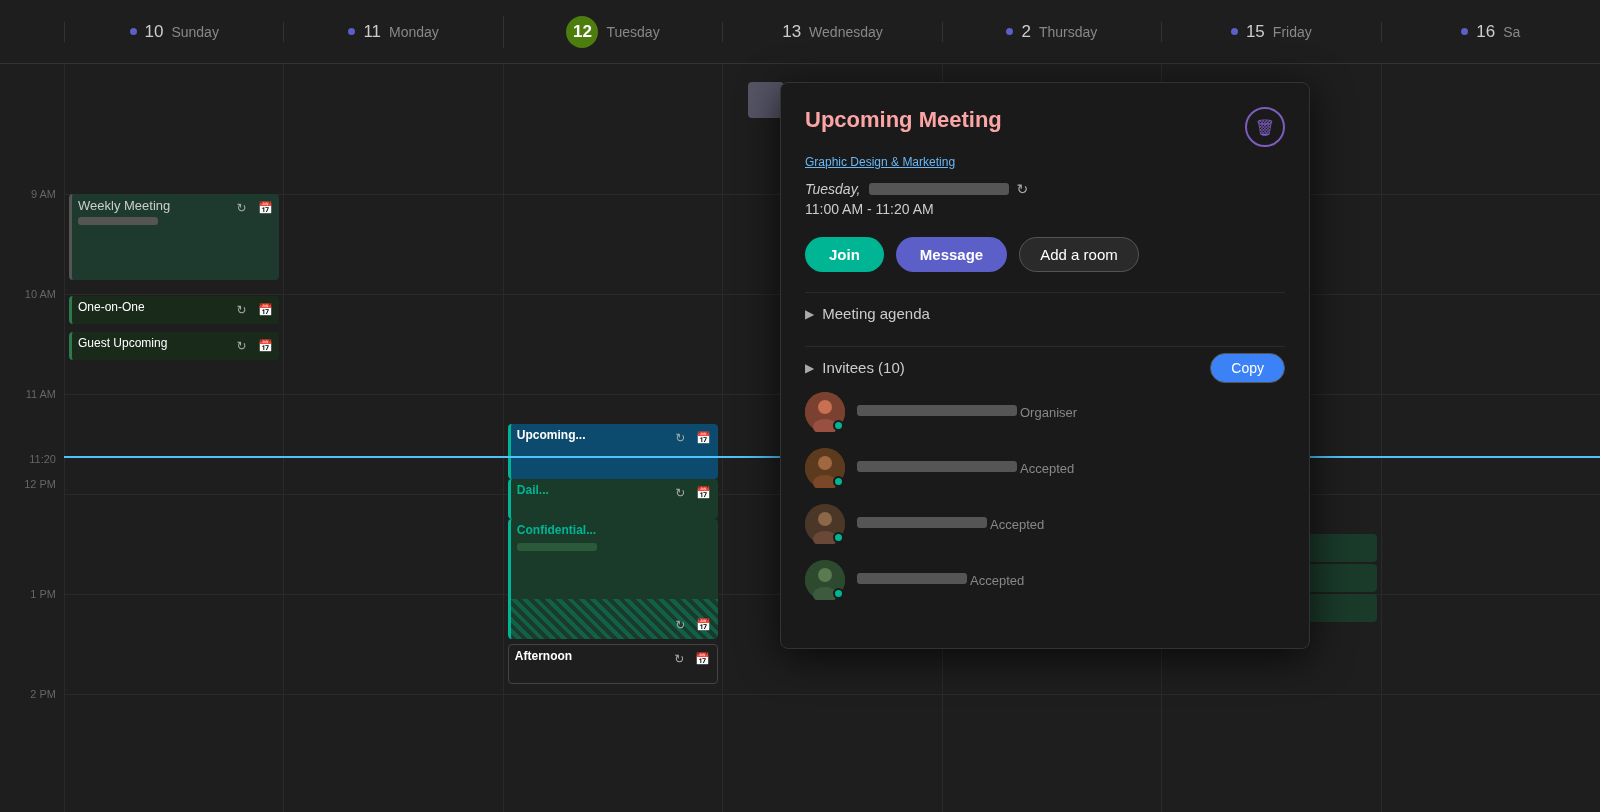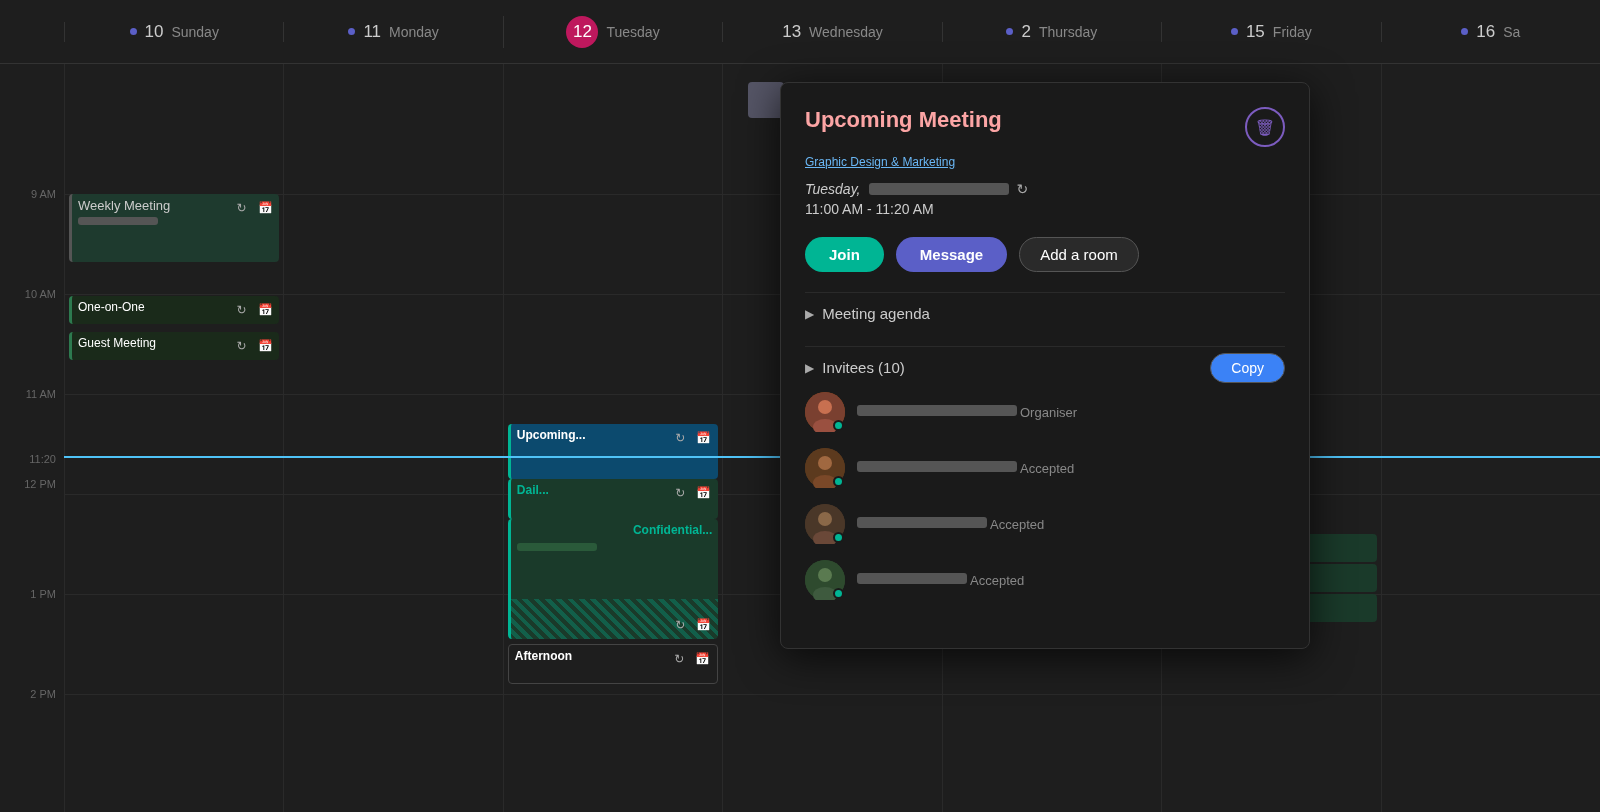--- a/index.html
+++ b/index.html
@@ -39,29 +39,29 @@
       display: flex;
       align-items: center;
       justify-content: center;
       gap: 8px;
       font-size: 15px;
       color: #aaa;
       border-left: 1px solid #333;
     }
 
     .day-col-header.today .day-num {
-      background: #be185d;
+      background: #4d7c0f;
       color: #fff;
       border-radius: 50%;
       width: 32px;
       height: 32px;
       display: flex;
       align-items: center;
       justify-content: center;
-      font-weight: 400;
+      font-weight: 700;
     }
 
     .day-col-header .dot {
       width: 7px;
       height: 7px;
       border-radius: 50%;
       background: #5b5fc7;
       display: inline-block;
     }
 
@@ -151,21 +151,21 @@
       justify-content: center;
       color: #aaa;
       font-size: 12px;
     }
 
     
     .ev-weekly {
       background: #1e3a2e;
       border-left: 3px solid #555;
       top: 130px;
-      height: 68px;
+      height: 86px;
     }
 
     .ev-weekly .event-title { color: #ccc; font-size: 13px; }
     .ev-weekly .event-sub { width: 80px; height: 8px; background: #555; border-radius: 3px; margin-top: 4px; }
 
     .ev-one-on-one {
       background: #1a2a1a;
       border-left: 3px solid #2d7a4f;
       top: 232px;
       height: 28px;
@@ -194,21 +194,20 @@
       height: 40px;
       z-index: 3;
     }
 
     .ev-confidential {
       background: #1a3a2a;
       border-left: 3px solid #00b594;
       top: 455px;
       height: 120px;
       z-index: 3;
-      text-align: right;
     }
 
     .ev-afternoon {
       background: #1e1e1e;
       border: 1px solid #444;
       top: 580px;
       height: 40px;
     }
 
     
@@ -564,21 +563,21 @@
 
         <div class="event ev-one-on-one">
           <span>One-on-One</span>
           <div class="event-actions">
             <span class="event-action-btn">↻</span>
             <span class="event-action-btn">📅</span>
           </div>
         </div>
 
         <div class="event ev-guest">
-          <span>Guest Meeting</span>
+          <span>Guest Upcoming</span>
           <div class="event-actions">
             <span class="event-action-btn">↻</span>
             <span class="event-action-btn">📅</span>
           </div>
         </div>
       </div>
 
       <div class="day-column">
       </div>
 

